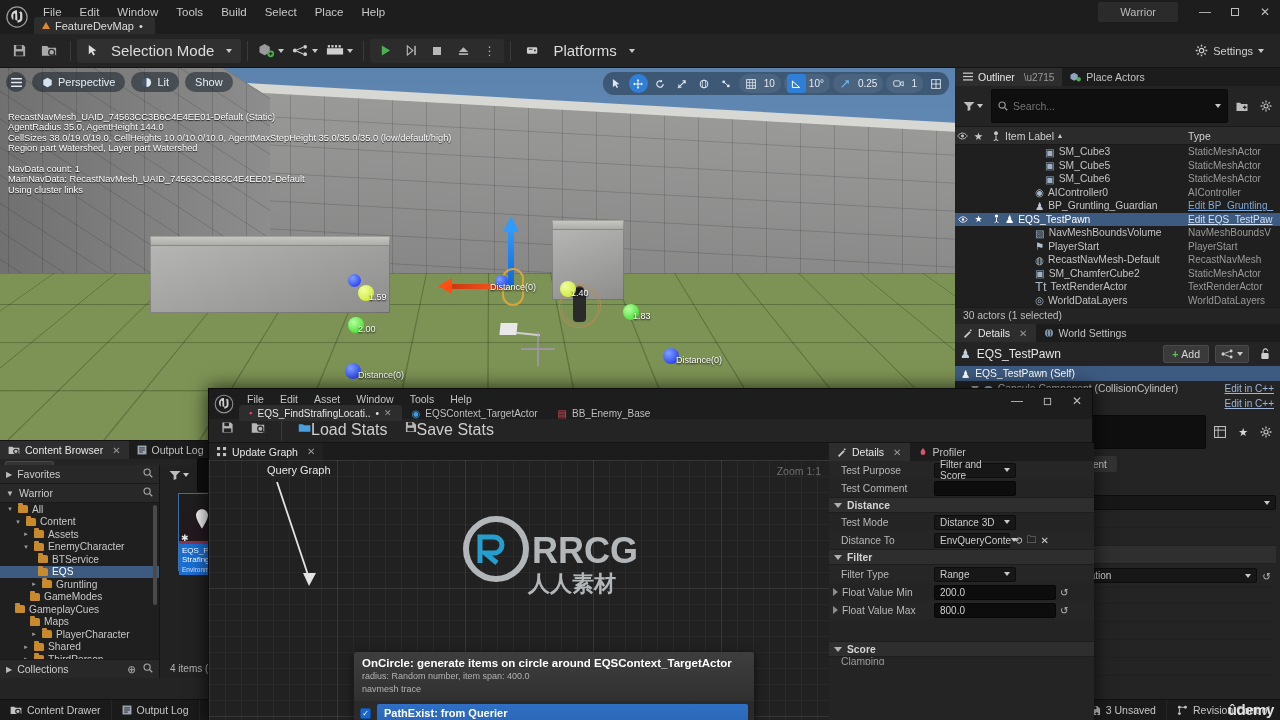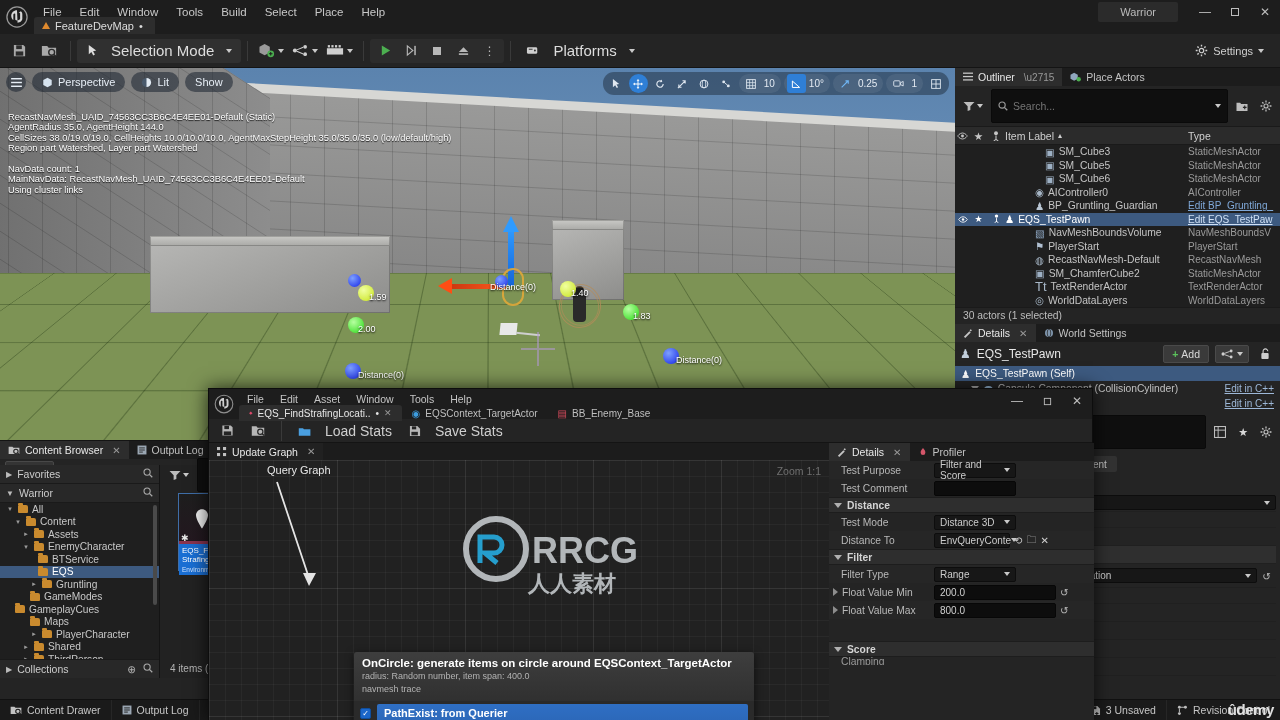--- a/index.html
+++ b/index.html
@@ -138,21 +138,21 @@
   .eqswin { position:absolute; left:208px; top:388px; width:885px; height:332px; background:#1d1d1d; box-shadow:0 0 18px rgba(0,0,0,.75); border:1px solid #0d0d0d; }
   .eqs-menubar { position:relative; height:30px; background:#1d1d1d; display:flex; align-items:flex-start; }
   .eqs-logo { width:30px; height:30px; display:flex; align-items:center; justify-content:center; }
   .eqs-menus { display:flex; align-items:center; height:18px; margin-top:1px; }
   .eqs-menus div { padding:2px 8px; font-size:10.5px; color:#c4c4c4; }
   .eqs-wr { position:absolute; right:0; top:0; display:flex; }
   .eqs-tabs { position:absolute; left:30px; top:16px; display:flex; align-items:flex-end; height:16px; }
   .eqs-tab { display:flex; align-items:center; gap:5px; height:16px; padding:0 10px; font-size:10px; color:#bfbfbf; border-top-left-radius:3px; border-top-right-radius:3px; }
   .eqs-tab.active { background:#2d2d2d; color:#e6e6e6; }
   .eqs-toolbar { height:24px; background:#242424; display:flex; align-items:center; gap:3px; padding:0 5px; border-bottom:1px solid #141414; }
-  .eqs-tb-btn { display:flex; align-items:center; gap:14px; height:19px; padding:0 7px; font-size:14px; color:#cfcfcf; border-radius:2px; }
+  .eqs-tb-btn { display:flex; align-items:flex-start; gap:0; height:19px; padding:0 7px; font-size:16px; color:#cfcfcf; border-radius:2px; }
   .eqs-body { position:absolute; left:0; top:54px; width:885px; height:278px; display:flex; }
   .graph-pane { width:620px; position:relative; background:#1a1a1a; }
   .graph-tabrow { display:flex; align-items:center; height:17px; background:#1c1c1c; }
   .graph-canvas { position:absolute; left:0; top:17px; right:0; bottom:0; background:#212121;
     background-image:linear-gradient(rgba(255,255,255,.035) 1px,transparent 1px),linear-gradient(90deg,rgba(255,255,255,.035) 1px,transparent 1px),linear-gradient(rgba(255,255,255,.06) 1px,transparent 1px),linear-gradient(90deg,rgba(255,255,255,.06) 1px,transparent 1px);
     background-size:16px 16px,16px 16px,128px 128px,128px 128px; }
   .zoomlbl { position:absolute; right:8px; top:5px; font-size:10.5px; color:#6f6f6f; }
   .qg-label { position:absolute; left:58px; top:4px; font-size:11px; color:#e8e8e8; }
 
   .node { position:absolute; left:145px; top:192px; width:400px; border-radius:3px; overflow:hidden;

